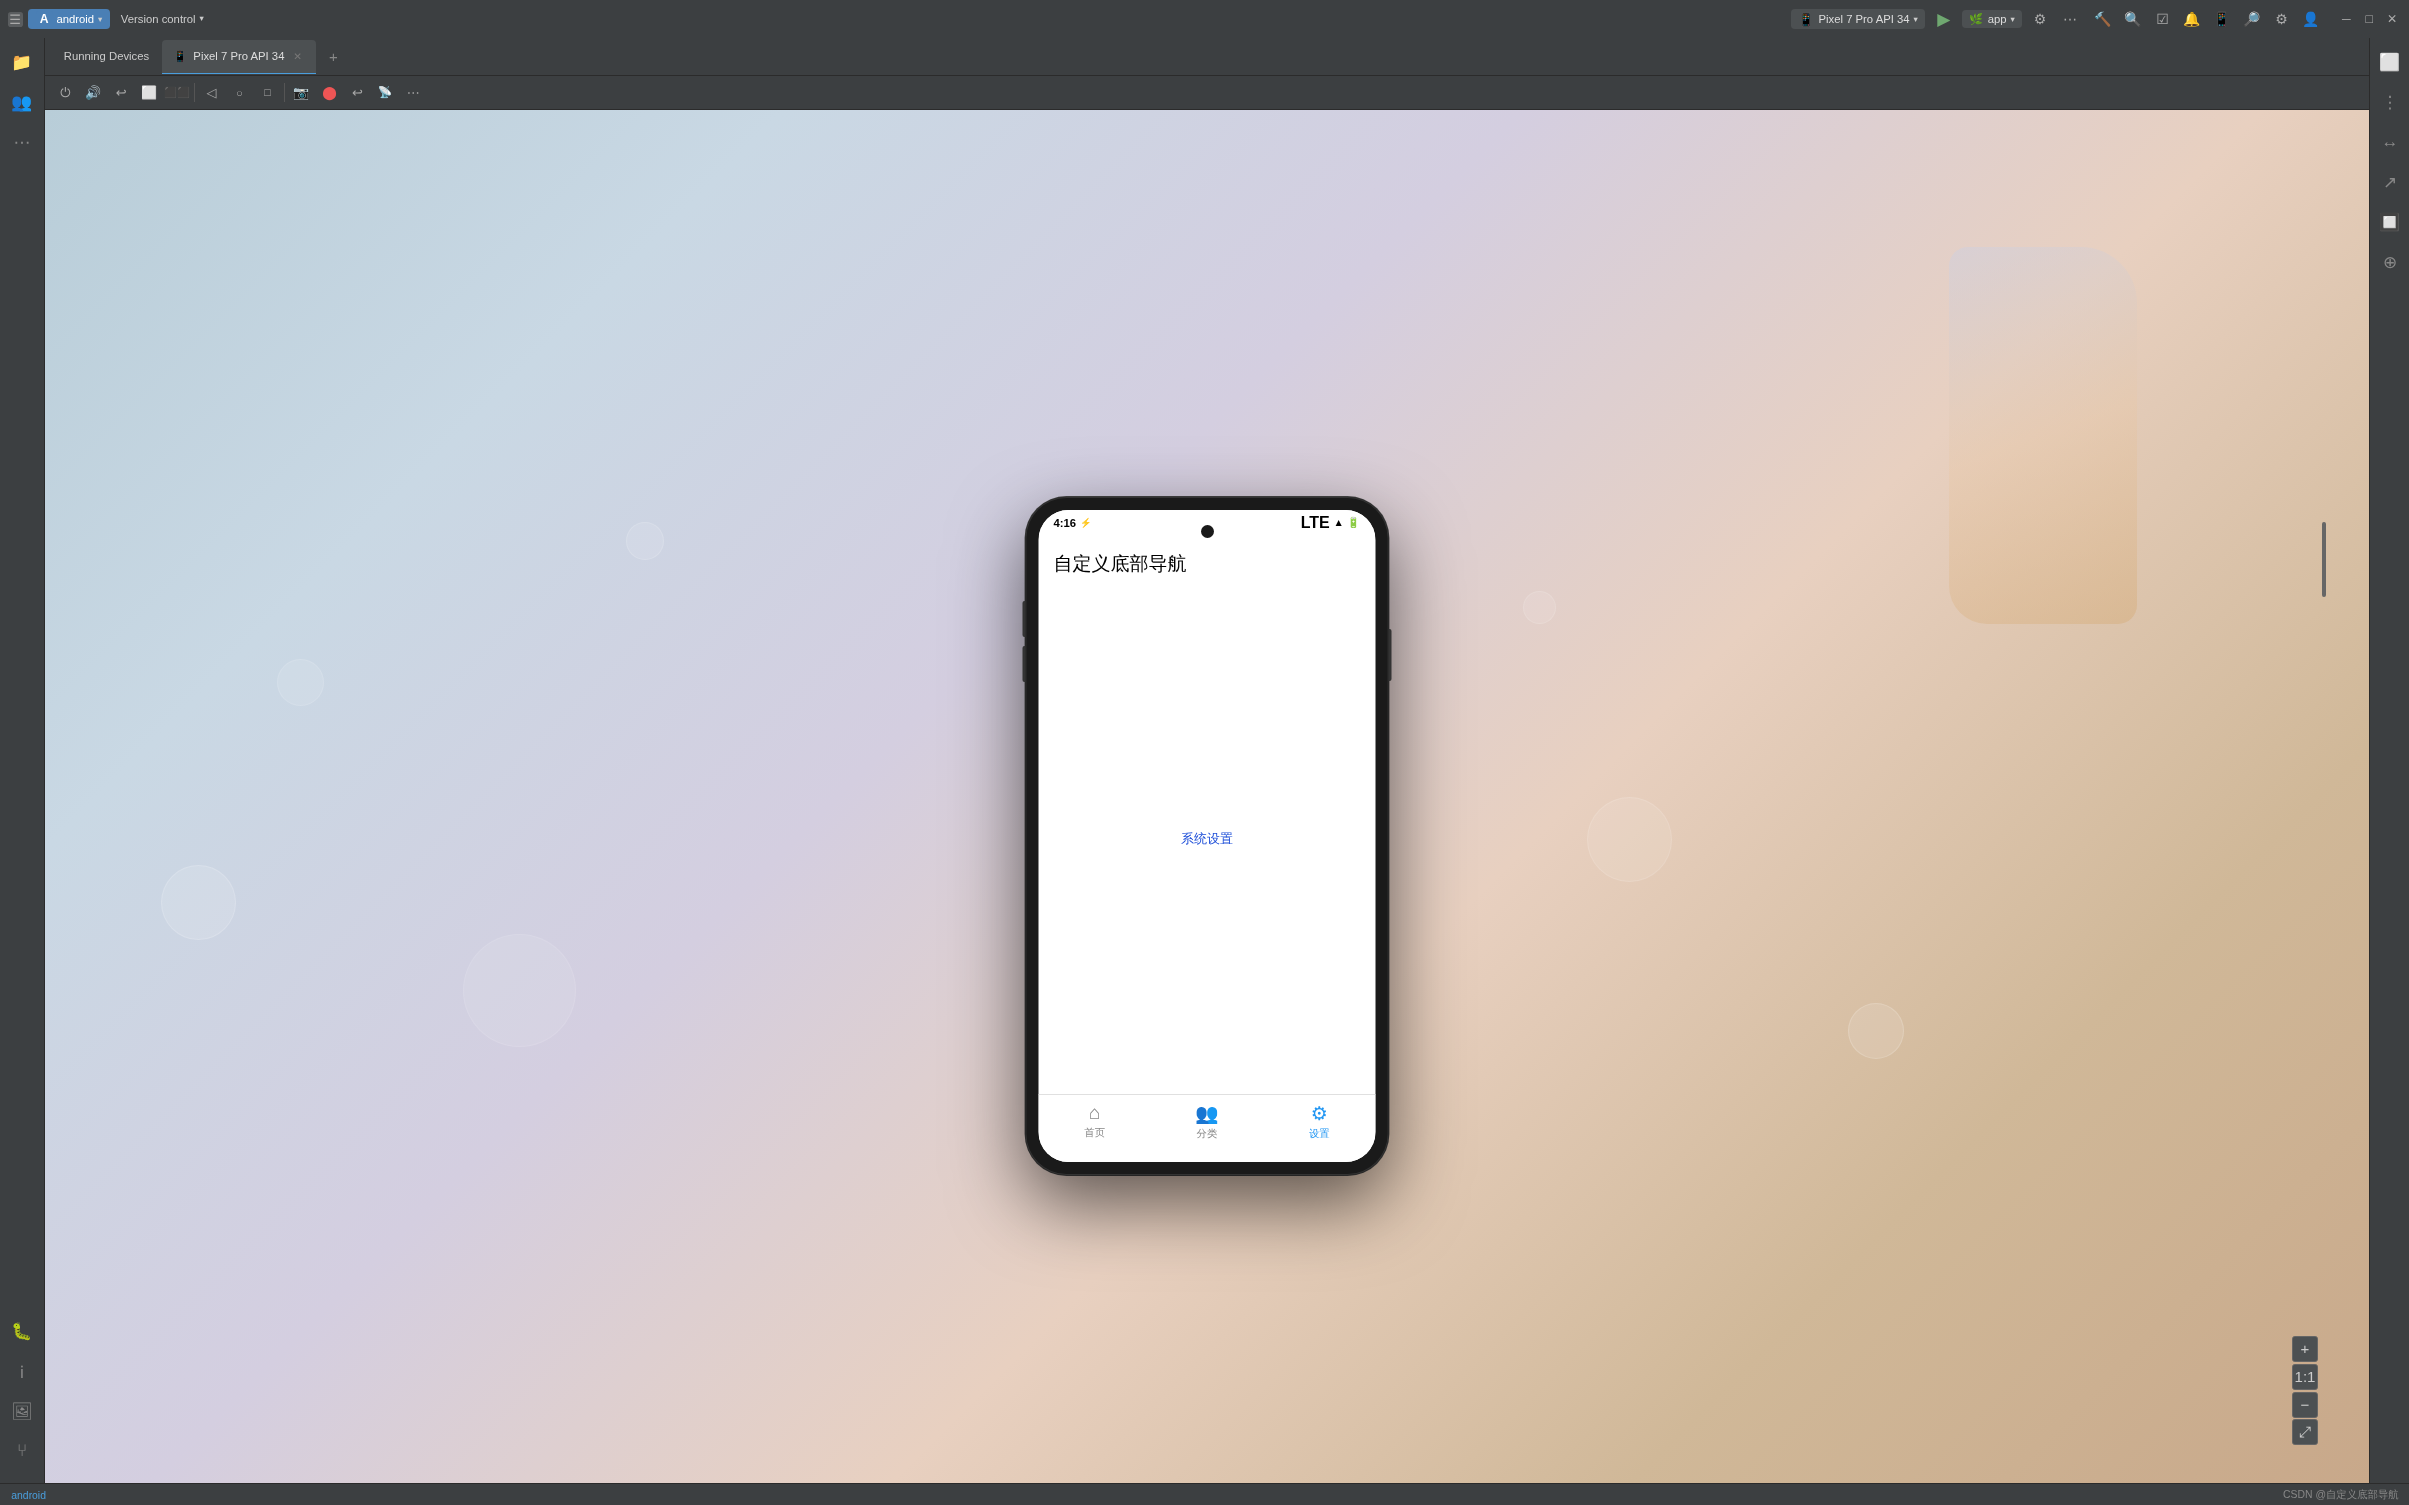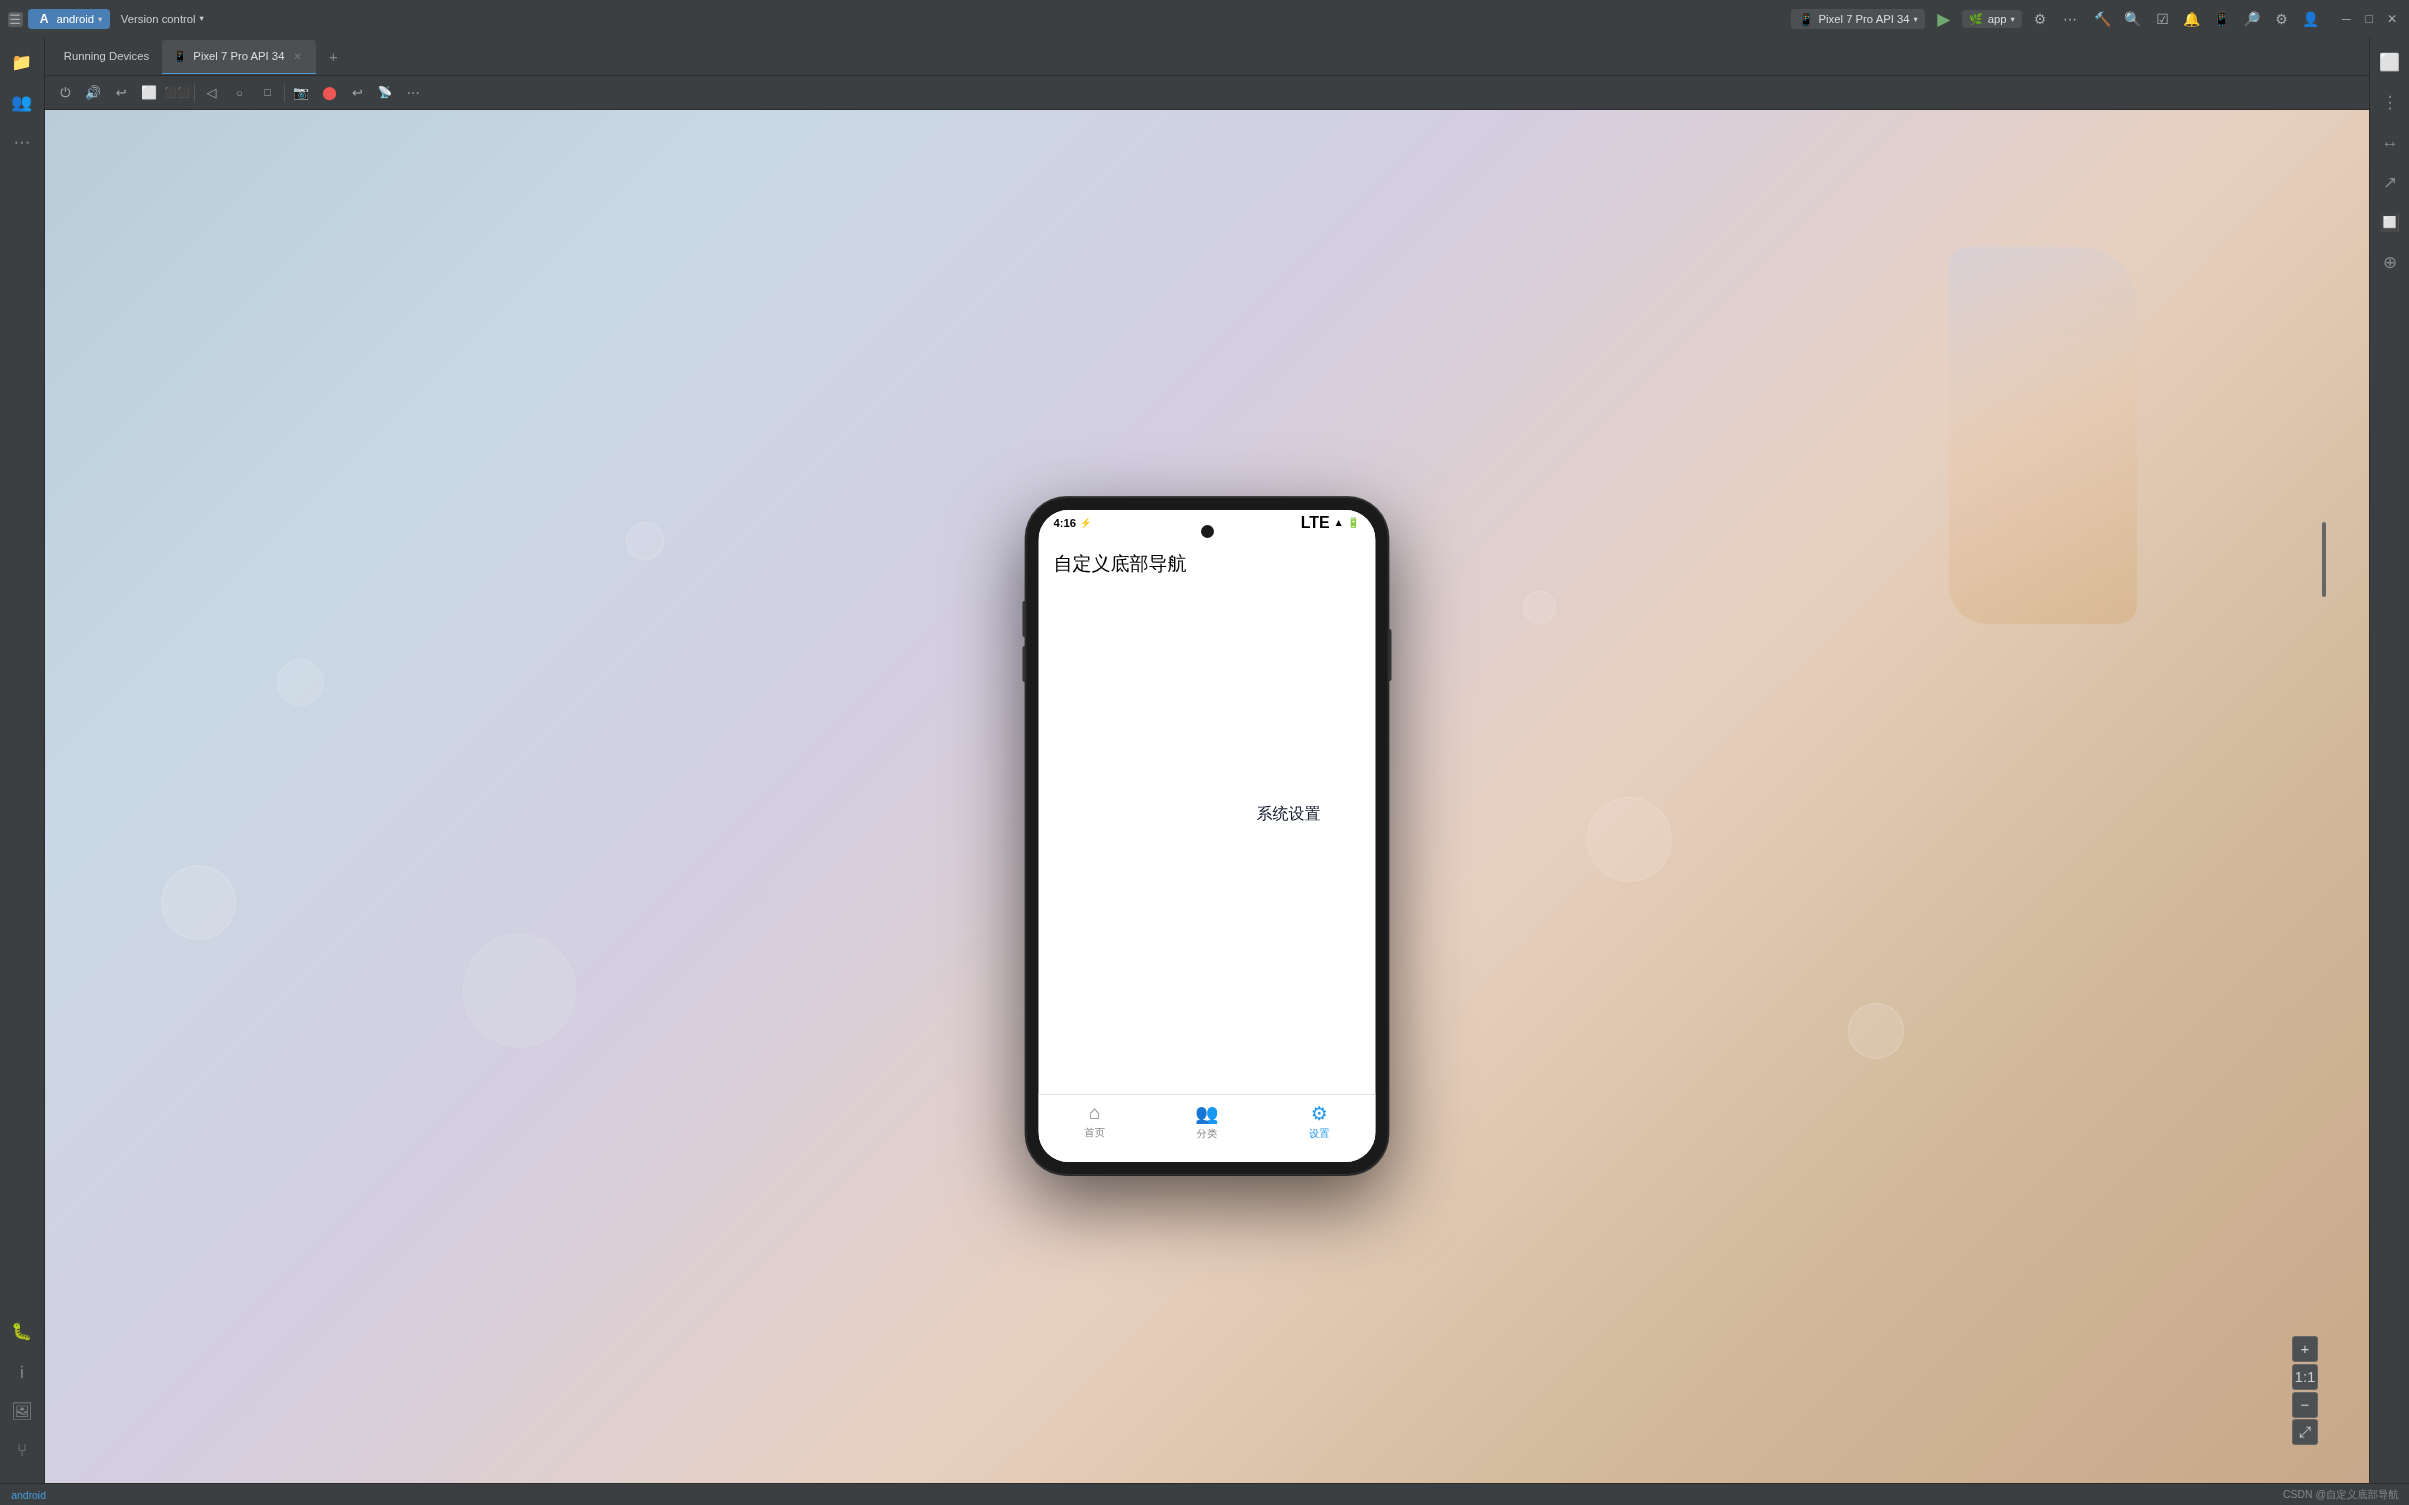--- a/index.html
+++ b/index.html
@@ -358,38 +358,38 @@
       width: 13px; height: 13px;
       background: #1a1a1a;
       border-radius: 50%;
       z-index: 10;
     }
 
     
     .app-content {
       flex: 1;
       display: flex;
-      flex-direction: row;
+      flex-direction: column;
       position: relative;
     }
     .app-title {
       font-size: 19px;
       font-weight: 500;
       color: #000;
       padding: 15px 15px 7.5px;
     }
     .app-body {
       flex: 1;
       display: flex;
       align-items: center;
       justify-content: center;
     }
     .app-center-text {
-      font-size: 16px;
-      color: #0f172a;
+      font-size: 13px;
+      color: #1d4ed8;
     }
 
     
     .bottom-nav {
       height: 68px;
       background: #fff;
       display: flex;
       align-items: flex-start;
       padding-top: 7.5px;
       border-top: 0.9px solid #e0e0e0;

